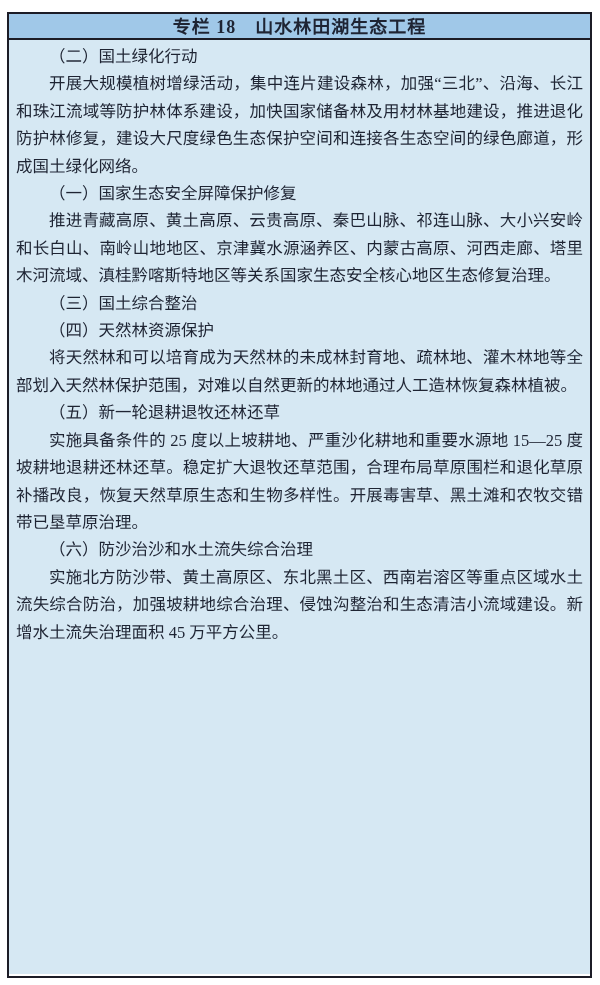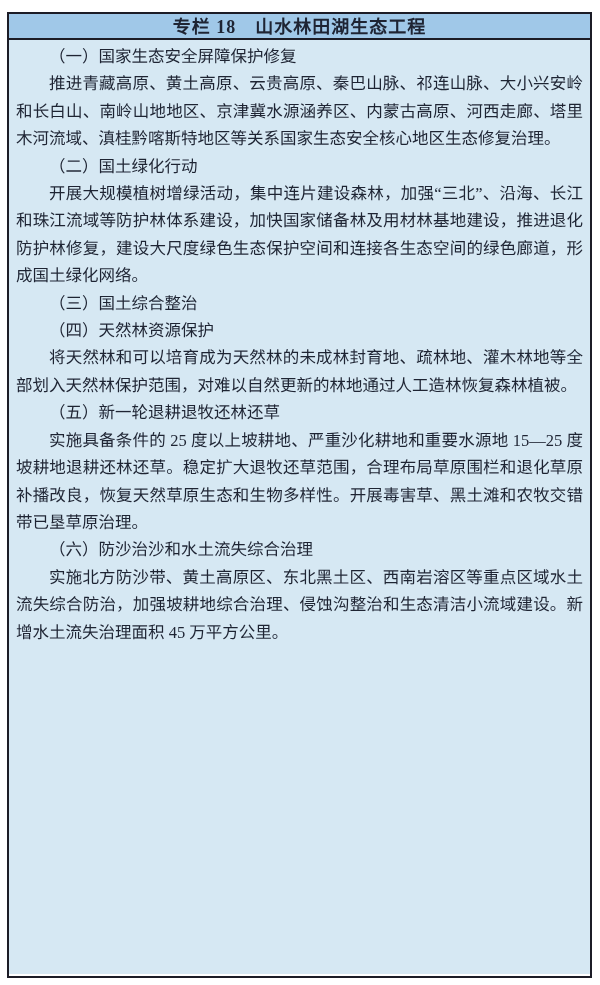--- a/index.html
+++ b/index.html
@@ -63,27 +63,27 @@
 <div class="page">
   <div class="column-box">
 
     <div class="column-header">
       <span class="column-title">专栏 18　山水林田湖生态工程</span>
     </div>
 
     <div class="column-body">
 
       <div class="section">
-        <h3 class="section-heading">（一）国家生态安全屏障保护修复</h3>
-        <p class="section-para">推进青藏高原、黄土高原、云贵高原、秦巴山脉、祁连山脉、大小兴安岭和长白山、南岭山地地区、京津冀水源涵养区、内蒙古高原、河西走廊、塔里木河流域、滇桂黔喀斯特地区等关系国家生态安全核心地区生态修复治理。</p>
+        <h3 class="section-heading">（二）国土绿化行动</h3>
+        <p class="section-para">开展大规模植树增绿活动，集中连片建设森林，加强“三北”、沿海、长江和珠江流域等防护林体系建设，加快国家储备林及用材林基地建设，推进退化防护林修复，建设大尺度绿色生态保护空间和连接各生态空间的绿色廊道，形成国土绿化网络。</p>
       </div>
 
       <div class="section">
-        <h3 class="section-heading">（二）国土绿化行动</h3>
-        <p class="section-para">开展大规模植树增绿活动，集中连片建设森林，加强“三北”、沿海、长江和珠江流域等防护林体系建设，加快国家储备林及用材林基地建设，推进退化防护林修复，建设大尺度绿色生态保护空间和连接各生态空间的绿色廊道，形成国土绿化网络。</p>
+        <h3 class="section-heading">（一）国家生态安全屏障保护修复</h3>
+        <p class="section-para">推进青藏高原、黄土高原、云贵高原、秦巴山脉、祁连山脉、大小兴安岭和长白山、南岭山地地区、京津冀水源涵养区、内蒙古高原、河西走廊、塔里木河流域、滇桂黔喀斯特地区等关系国家生态安全核心地区生态修复治理。</p>
       </div>
 
       <div class="section">
         <h3 class="section-heading">（三）国土综合整治</h3>
       </div>
 
       <div class="section">
         <h3 class="section-heading">（四）天然林资源保护</h3>
         <p class="section-para">将天然林和可以培育成为天然林的未成林封育地、疏林地、灌木林地等全部划入天然林保护范围，对难以自然更新的林地通过人工造林恢复森林植被。</p>
       </div>

